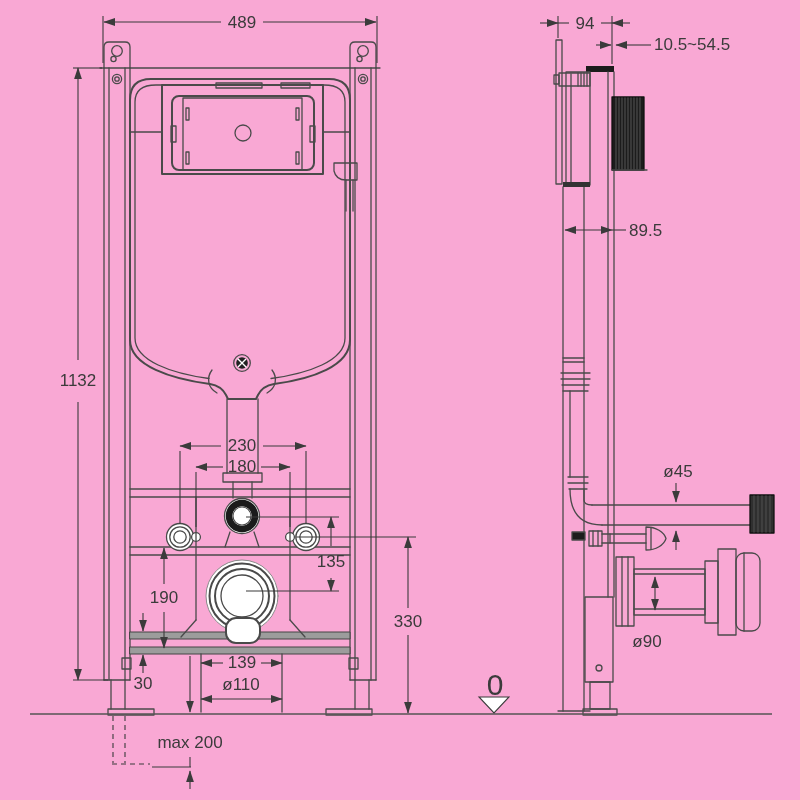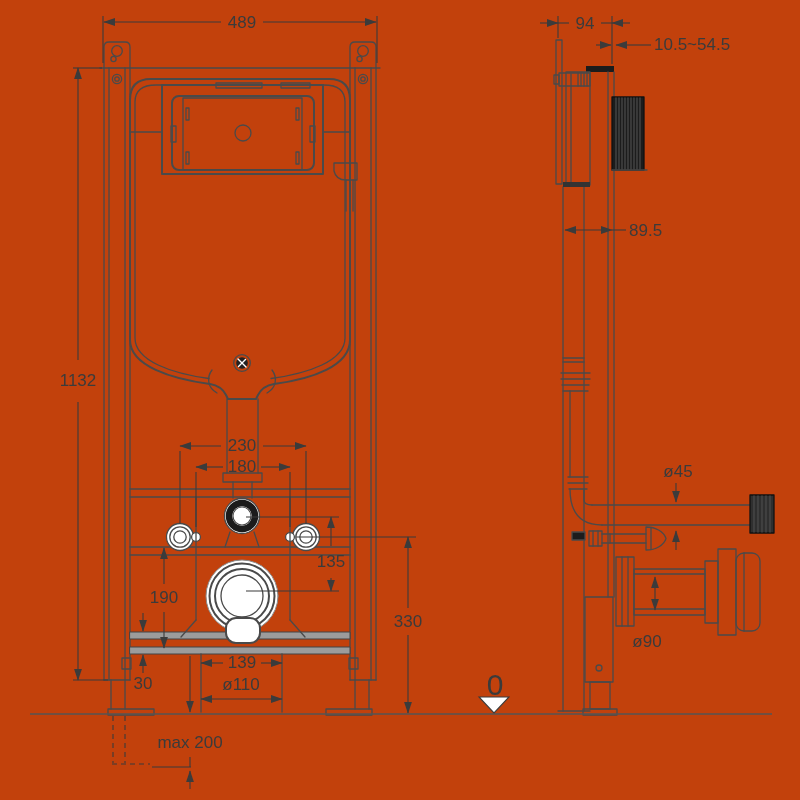--- a/index.html
+++ b/index.html
@@ -1,16 +1,16 @@
 <!DOCTYPE html>
 <html><head>
 <meta charset="utf-8">
 <style>
   html,body{margin:0;padding:0;background:#ffffff;}
-  .stage{width:800px;height:800px;position:relative;background:#c2410c;}
+  .stage{width:800px;height:800px;position:relative;background:#f9a8d4;}
   svg{display:block}
   .part line,.part path,.part rect,.part circle,.part polygon{
     stroke:#4a4a4a;fill:none;stroke-width:1.3;stroke-linecap:round;stroke-linejoin:round;
   }
   .part .bold{stroke-width:2px;}
   .dim line,.dim path,.dim polygon{stroke:#3b3b3b;fill:none;stroke-width:1.1;}
   .dim text{fill:#3b3b3b;stroke:none;font-family:"Liberation Sans",sans-serif;font-size:17px;text-anchor:middle;}
   .dim text.ts{text-anchor:start;}
   .dim text.big{font-size:30px;}
   .dash{stroke-dasharray:5 4;}

